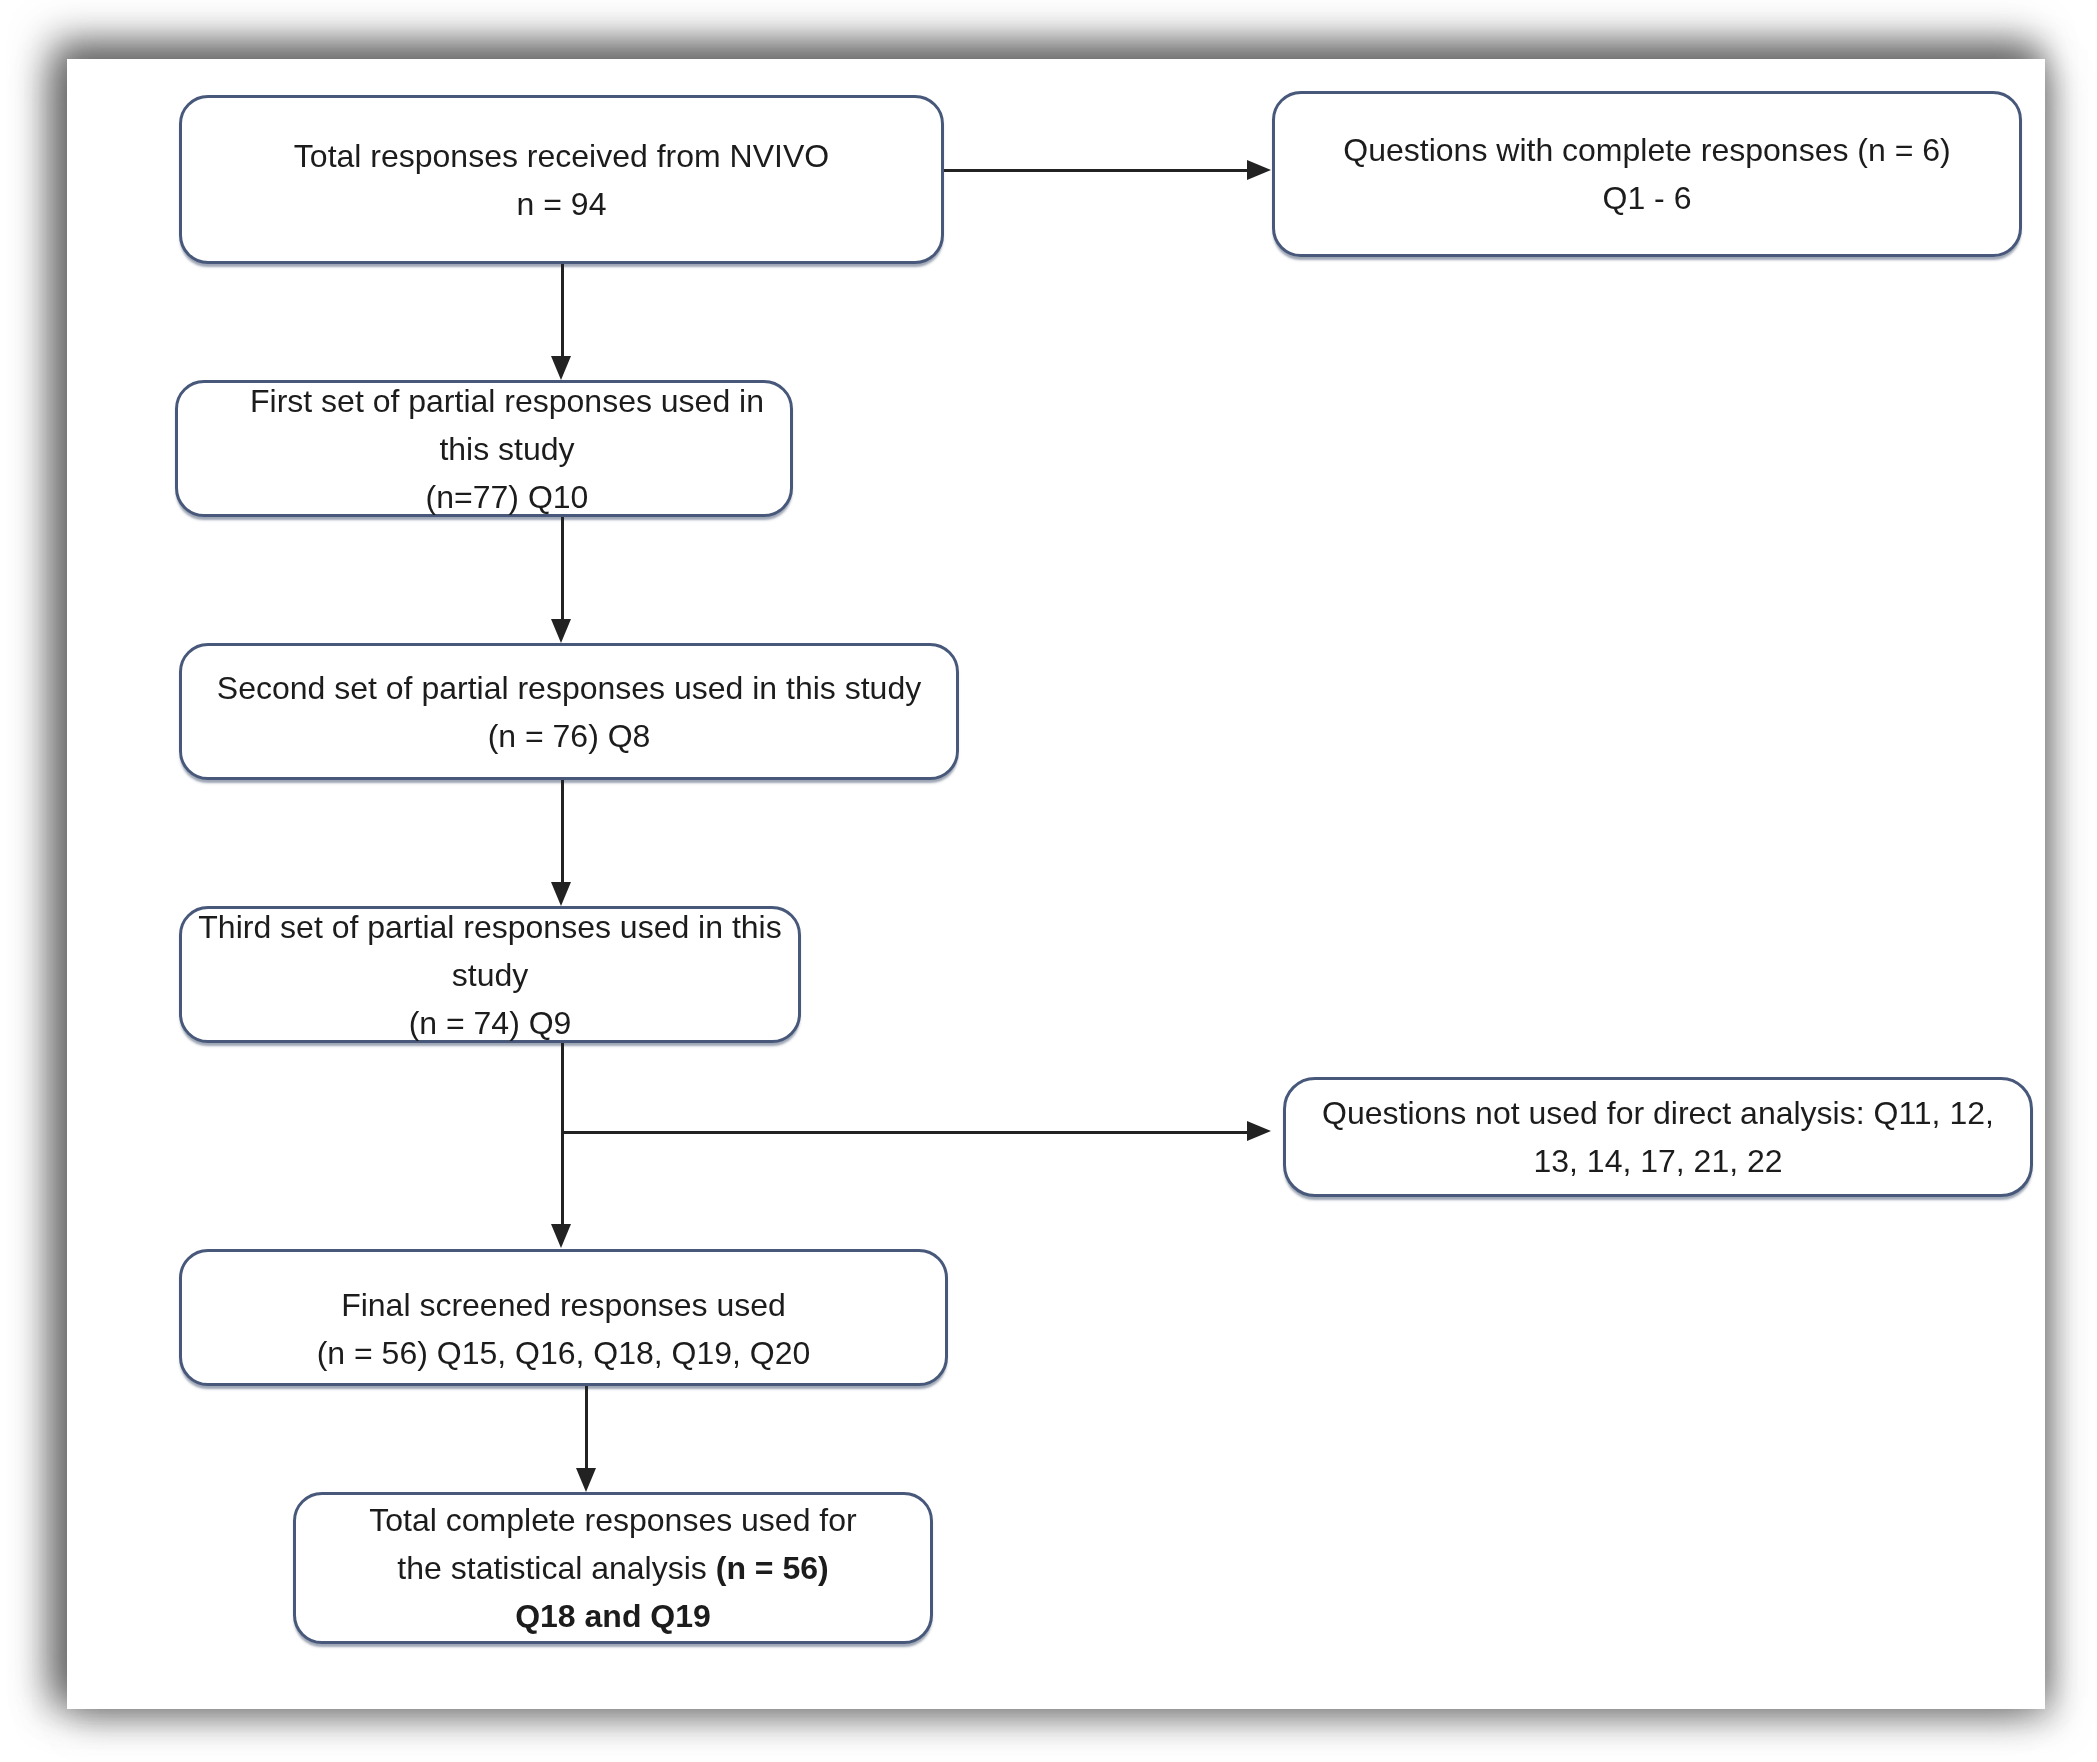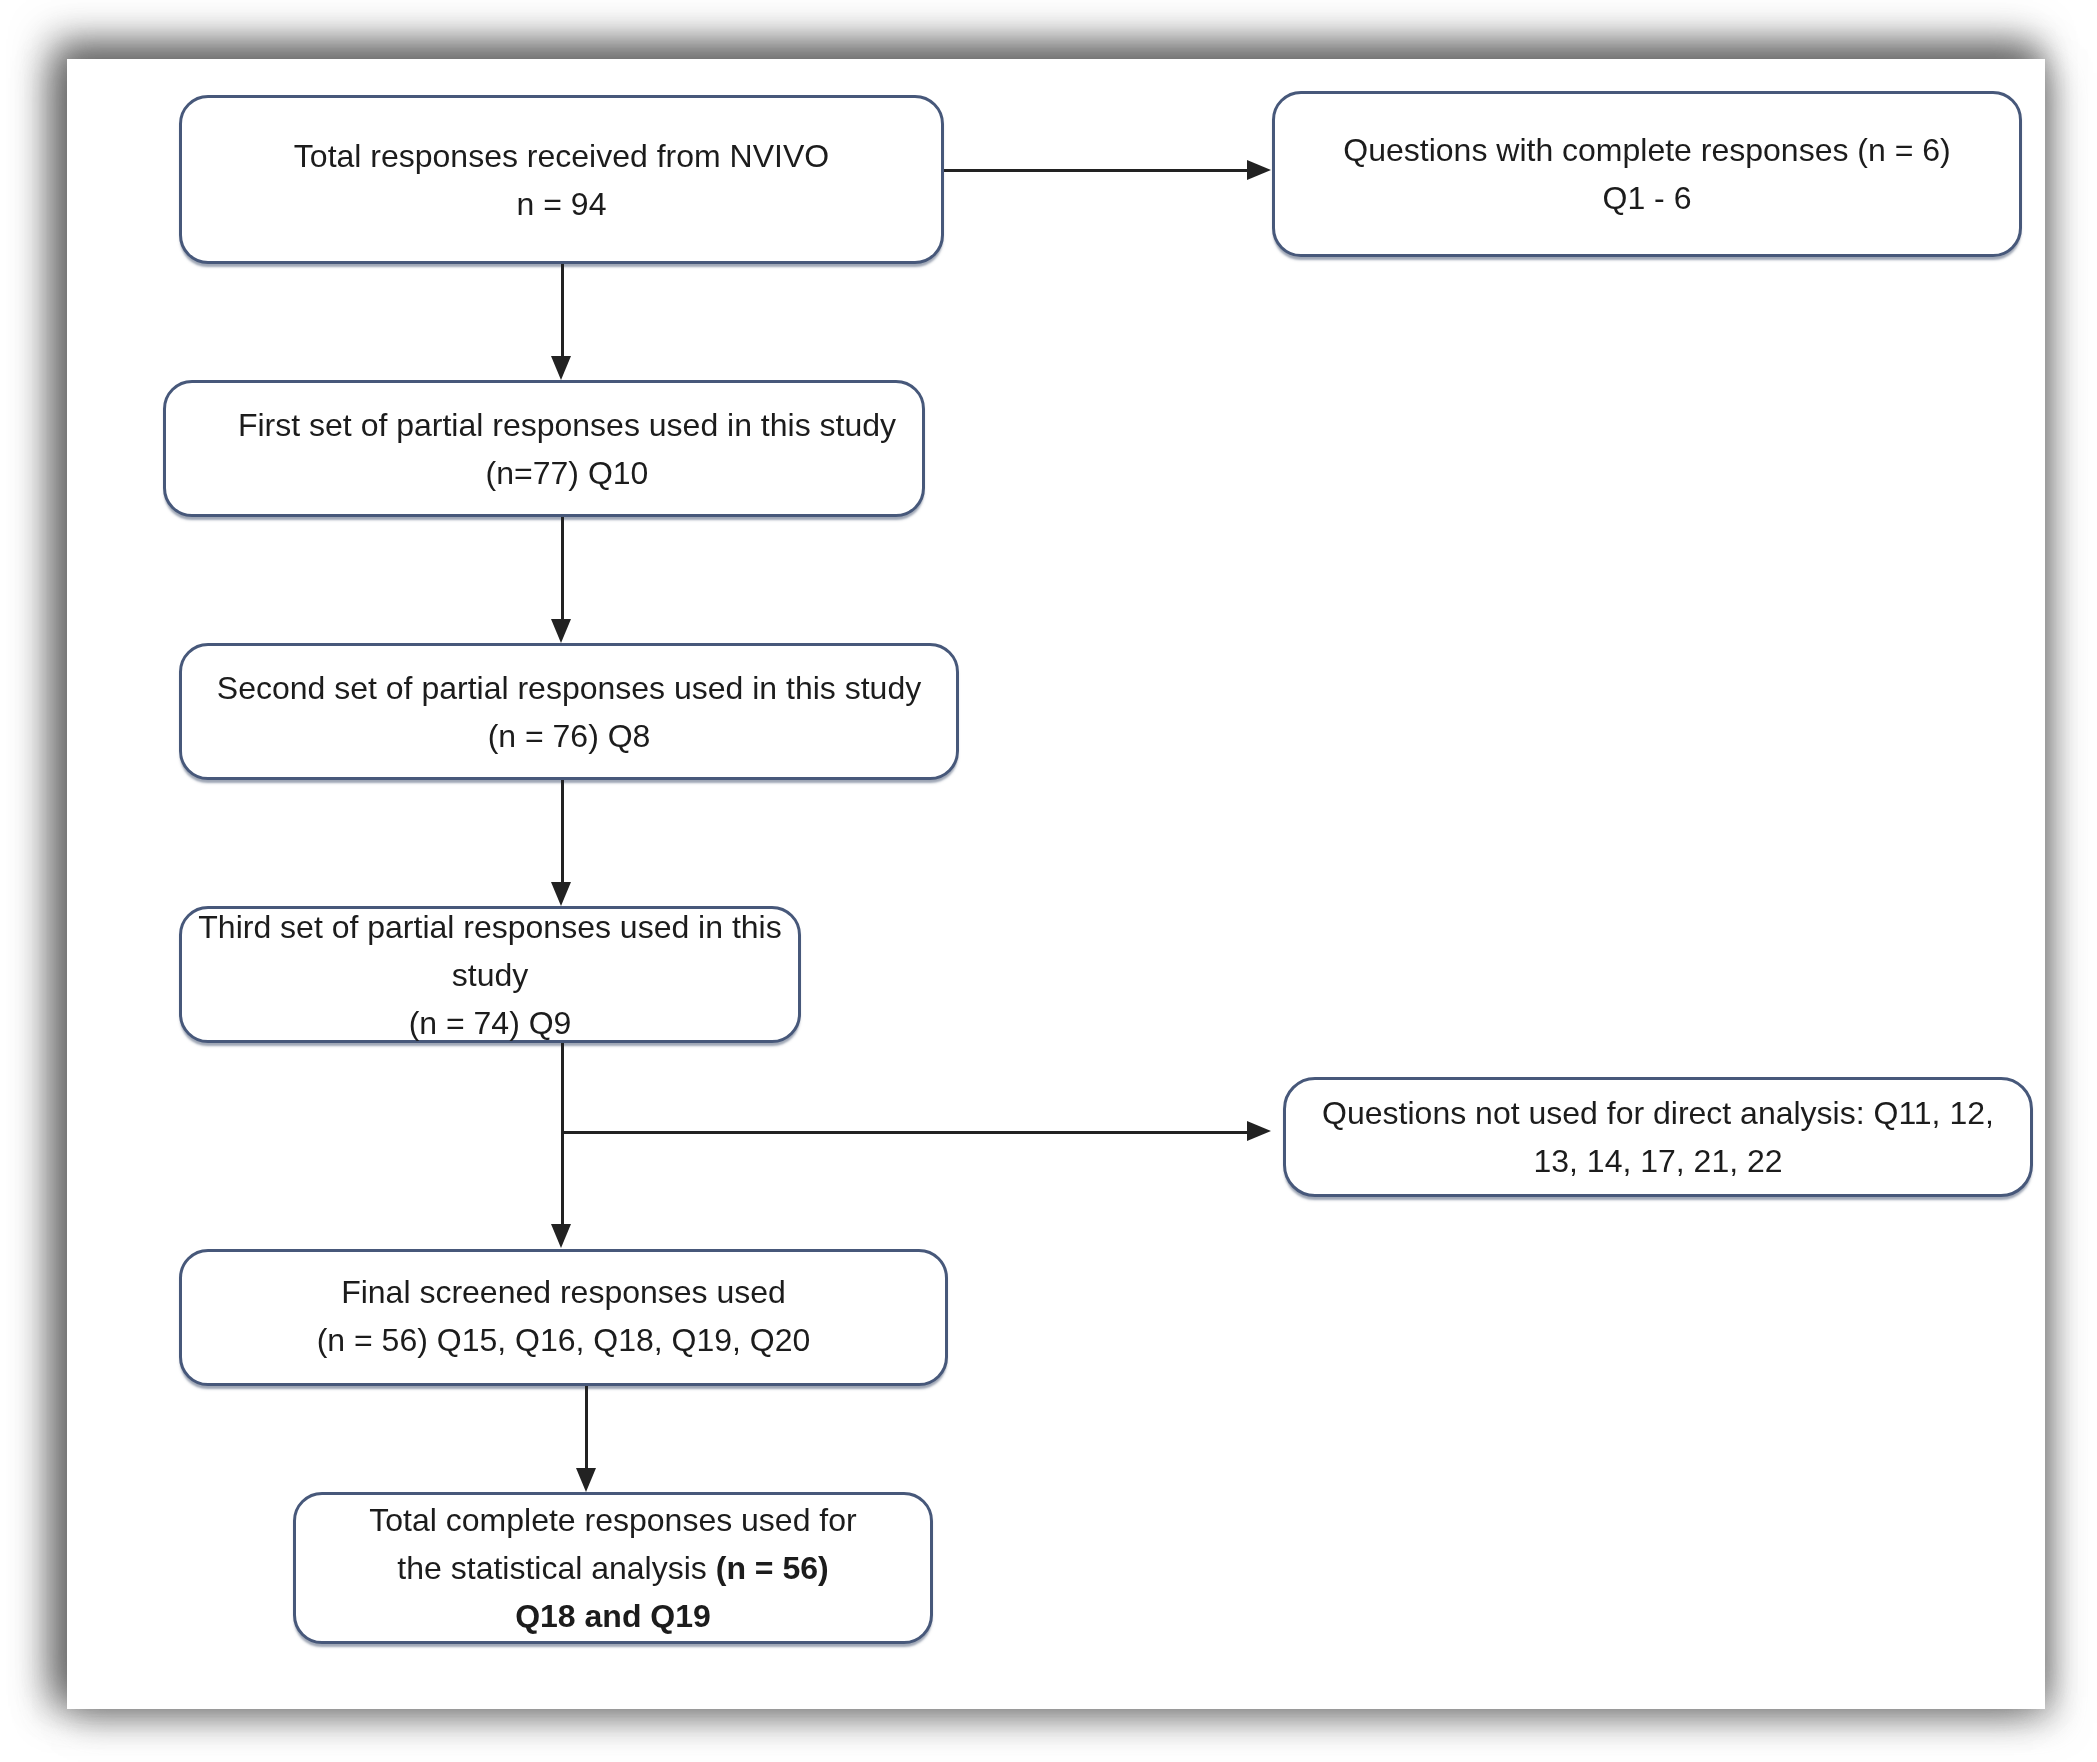--- a/index.html
+++ b/index.html
@@ -25,21 +25,21 @@
     box-sizing:border-box;
     background:#ffffff;
     border:3px solid #47587a;
     border-radius:29px;
     display:flex;flex-direction:column;
     justify-content:center;align-items:center;
     text-align:center;
     font-size:32px;line-height:48px;color:#1c1c1c;
     box-shadow:0 3.8px 2.3px -1.5px rgba(60,75,105,.5);
   }
-  .box.top-align{justify-content:flex-start;padding-top:16px;}
+  .box.top-align{justify-content:flex-start;padding-top:29px;}
   .b{font-weight:700;}
   .vline,.hline{position:absolute;background:#222222;}
   .vline{width:3px;}
   .hline{height:3px;}
   .arr-down{
     position:absolute;width:0;height:0;
     border-left:10.7px solid transparent;
     border-right:10.7px solid transparent;
     border-top:24.4px solid #222222;
   }
@@ -58,21 +58,21 @@
   <div class="box" style="left:112px;top:36px;width:765px;height:169px;">
     <div>Total responses received from NVIVO</div>
     <div>n = 94</div>
   </div>
 
   <div class="box" style="left:1205px;top:32px;width:750px;height:166px;">
     <div>Questions with complete responses (n = 6)</div>
     <div>Q1 - 6</div>
   </div>
 
-  <div class="box" style="left:96px;top:321px;width:762px;height:137px;padding-left:46px;">
+  <div class="box" style="left:108px;top:321px;width:618px;height:137px;padding-left:46px;">
     <div>First set of partial responses used in this study</div>
     <div>(n=77) Q10</div>
   </div>
 
   <div class="box" style="left:112px;top:584px;width:780px;height:137px;">
     <div>Second set of partial responses used in this study</div>
     <div>(n = 76) Q8</div>
   </div>
 
   <div class="box" style="left:112px;top:847px;width:622px;height:137px;">

